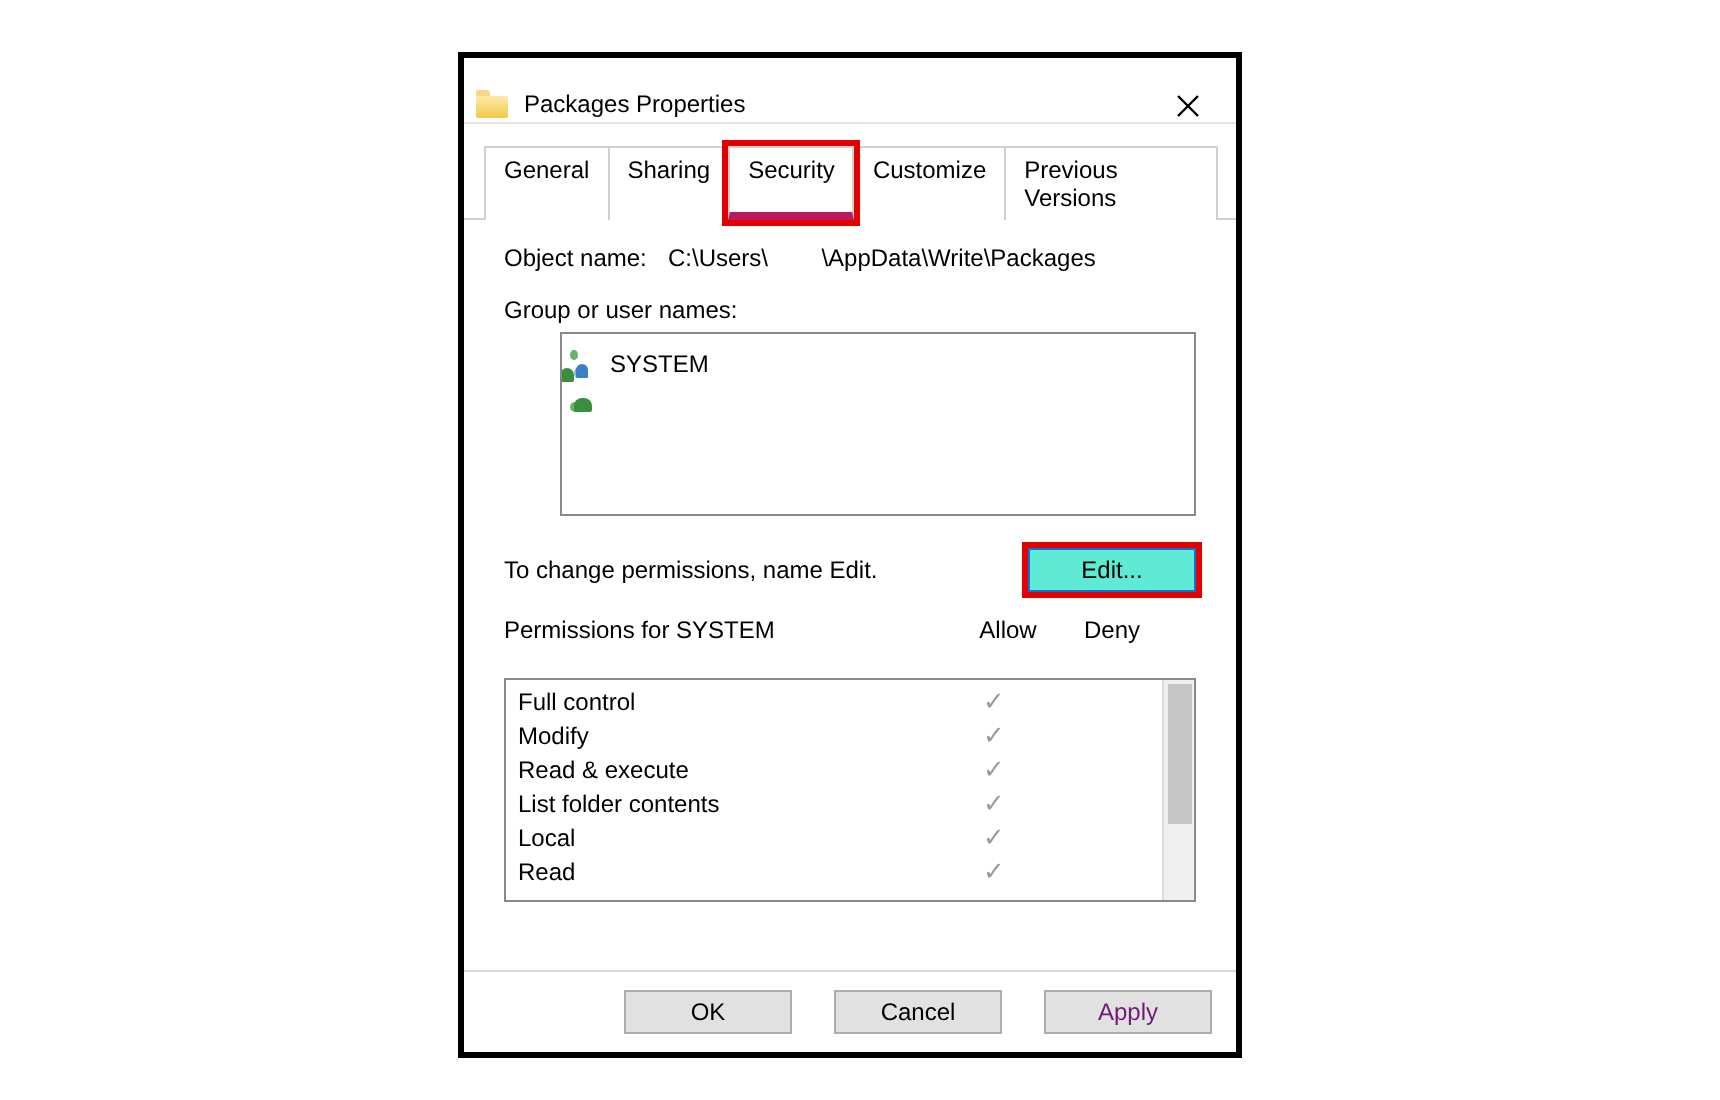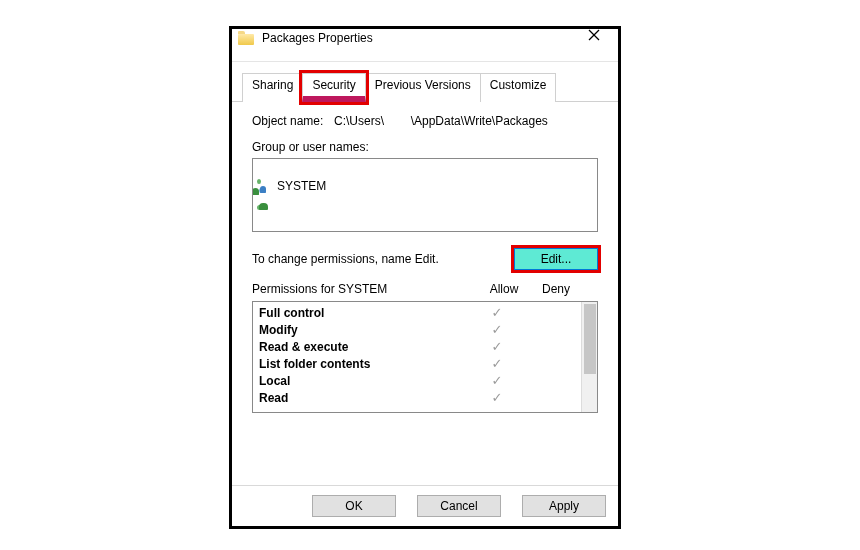--- a/index.html
+++ b/index.html
@@ -20,21 +20,21 @@
     width: 392px;
     height: 503px;
     border: 3px solid #000;
     background: #fff;
     display: flex;
     flex-direction: column;
   }
   .titlebar {
     height: 26px;
     display: flex;
-    align-items: flex-end;
+    align-items: flex-start;
     padding: 16px 6px;
     border-bottom: 1px solid #e5e5e5;
   }
   .folder-icon {
     width: 16px;
     height: 14px;
     margin-right: 8px;
     position: relative;
   }
   .folder-icon .tab {
@@ -69,39 +69,40 @@
     background: #fff;
     border: 1px solid #d0d0d0;
     border-bottom: none;
     margin-right: -1px;
     cursor: default;
     position: relative;
     top: 1px;
   }
   .tab-btn.active {
     background: #fff;
-    border-bottom: 6px solid #be185d;
+    border-bottom: 4px solid #be185d;
   }
   .tab-highlight {
     outline: 3px solid #e20000;
     outline-offset: 0px;
     z-index: 2;
   }
   .content {
     flex: 1;
     padding: 12px 20px 0 20px;
   }
   .row { display: flex; margin-bottom: 12px; }
   .row .label { width: 82px; }
   .group-label { margin-bottom: 4px; }
   .listbox {
     border: 1px solid #898989;
-    height: 74px;
-    padding: 18px 4px;
+    height: 92px;
+    padding: 6px 4px;
     overflow: hidden;
+    margin-left: 28px;
   }
   .list-item { display: flex; align-items: center; height: 17px; }
   .user-icon {
     width: 16px; height: 14px; margin-right: 4px;
     display: flex; align-items: flex-end;
   }
   .user-icon .head {
     width: 5px; height: 5px; border-radius: 50%;
     background: #67b36a;
   }
@@ -129,44 +130,44 @@
   }
   .edit-row .text { flex: 1; }
   .btn {
     min-width: 84px;
     height: 22px;
     background: #e1e1e1;
     border: 1px solid #adadad;
     font: inherit;
     cursor: default;
   }
-  .btn:disabled { color: #000000; }
+  .btn:disabled { color: #701a75; }
   .edit-btn {
     width: 84px;
     outline: 3px solid #e20000;
     border: 1px solid #0078d7;
     background: #5eead4;
   }
   .perm-header {
     display: flex;
-    margin-bottom: 5px;
+    margin-bottom: 17px;
   }
   .perm-header .name { flex: 1; }
   .perm-header .col { width: 52px; text-align: center; }
   .perm-table {
     border: 1px solid #898989;
     height: 112px;
     display: flex;
   }
   .perm-rows {
     flex: 1;
     padding: 2px 6px;
   }
   .perm-row { display: flex; height: 17px; align-items: center; }
-  .perm-row .pname { flex: 1; font-weight: bold; }
+  .perm-row .pname { flex: 1; }
   .perm-row .pcol { width: 52px; text-align: center; color: #9a9a9a; font-size: 13px; }
   .scrollbar {
     width: 16px;
     background: #f0f0f0;
     position: relative;
     border-left: 1px solid #dcdcdc;
   }
   .scrollbar .thumb {
     position: absolute; left: 2px; top: 2px;
     width: 12px; height: 70px;
@@ -199,24 +200,25 @@
     <div class="title-text">Packages Properties</div>
     <div class="close-btn">
       <svg width="12" height="12" viewBox="0 0 12 12">
         <line x1="1" y1="1" x2="11" y2="11" stroke="#000" stroke-width="1.2"></line>
         <line x1="11" y1="1" x2="1" y2="11" stroke="#000" stroke-width="1.2"></line>
       </svg>
     </div>
   </div>
 
   <div class="tabs">
+    <div class="tab-btn">General</div>
     <div class="tab-btn">Sharing</div>
     <div class="tab-btn active tab-highlight">Security</div>
+    <div class="tab-btn">Customize</div>
     <div class="tab-btn">Previous Versions</div>
-    <div class="tab-btn">Customize</div>
   </div>
 
   <div class="content">
 
     <div class="row">
       <div class="label">Object name:</div>
       <div>
         <span>C:\Users\</span>&nbsp;&nbsp;&nbsp;&nbsp;&nbsp;&nbsp;&nbsp;&nbsp;<span>\AppData\Write\Packages</span>
       </div>
     </div>

